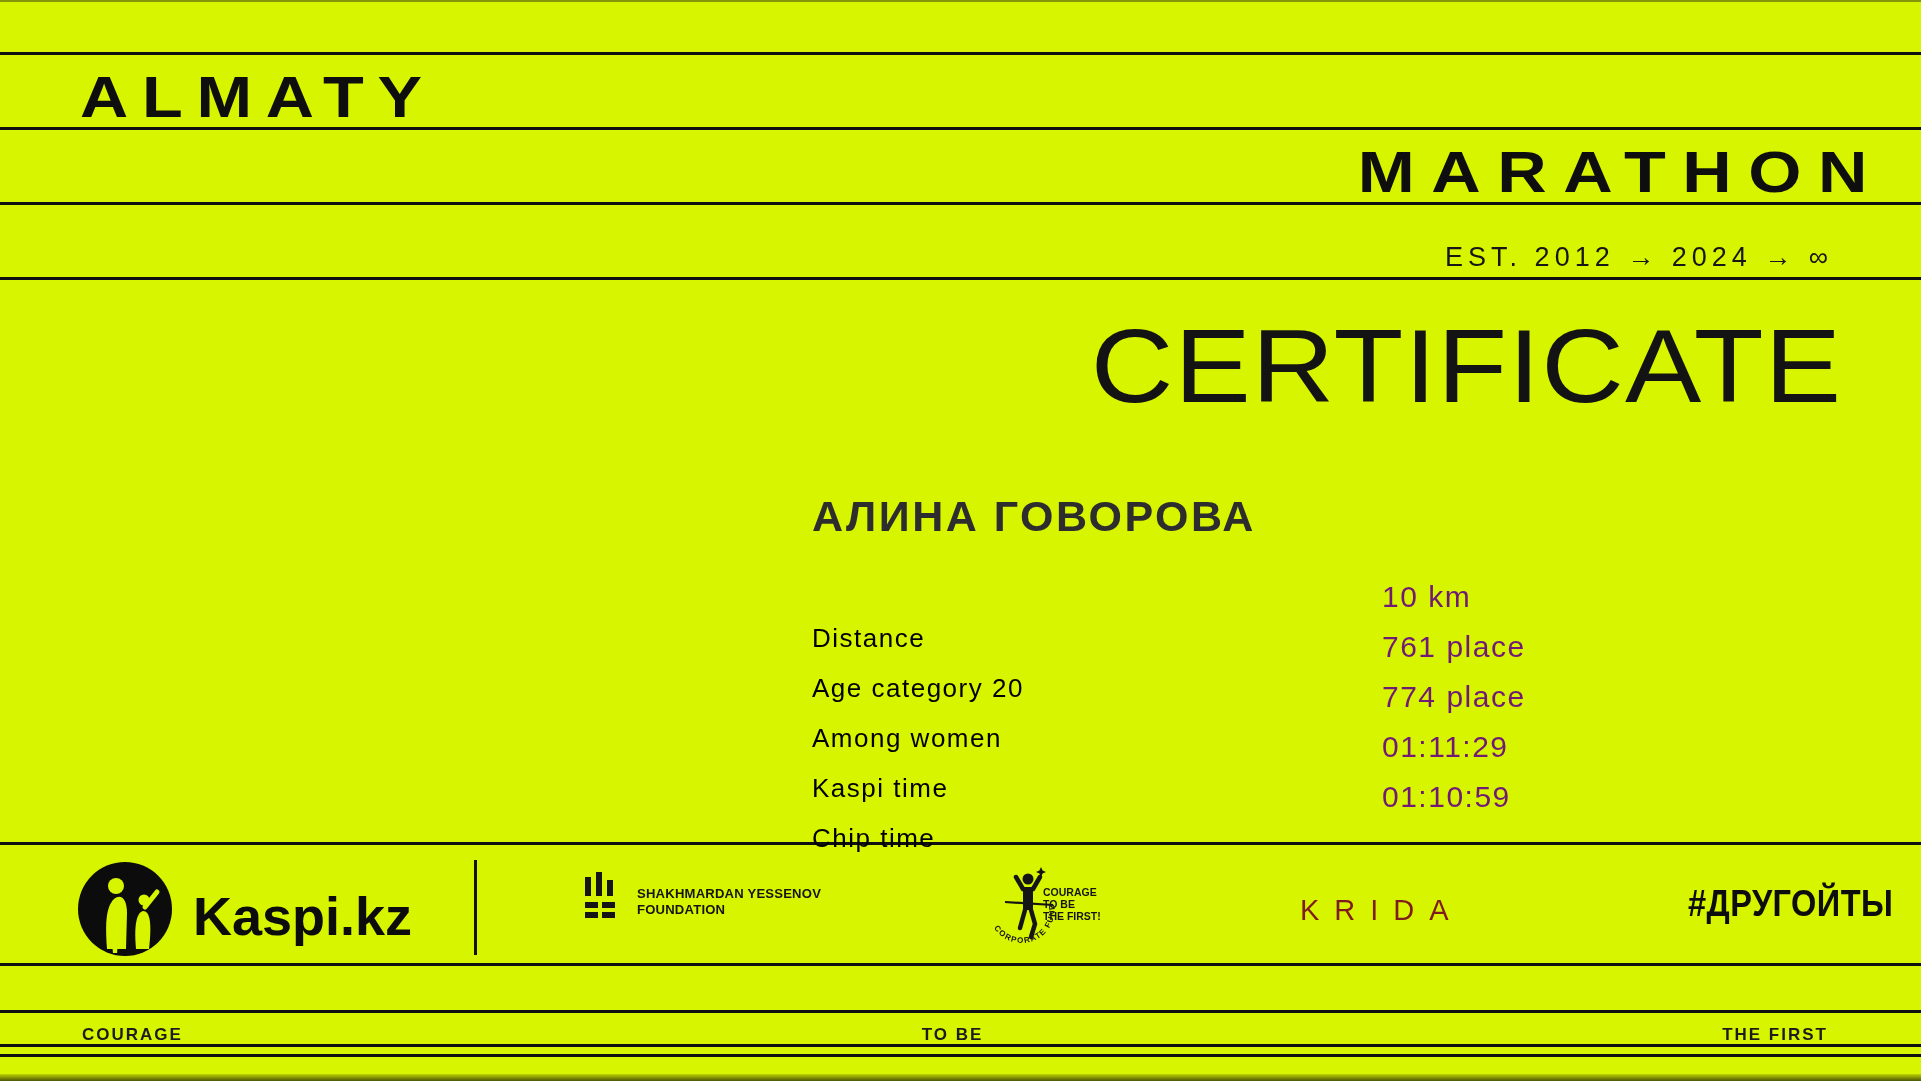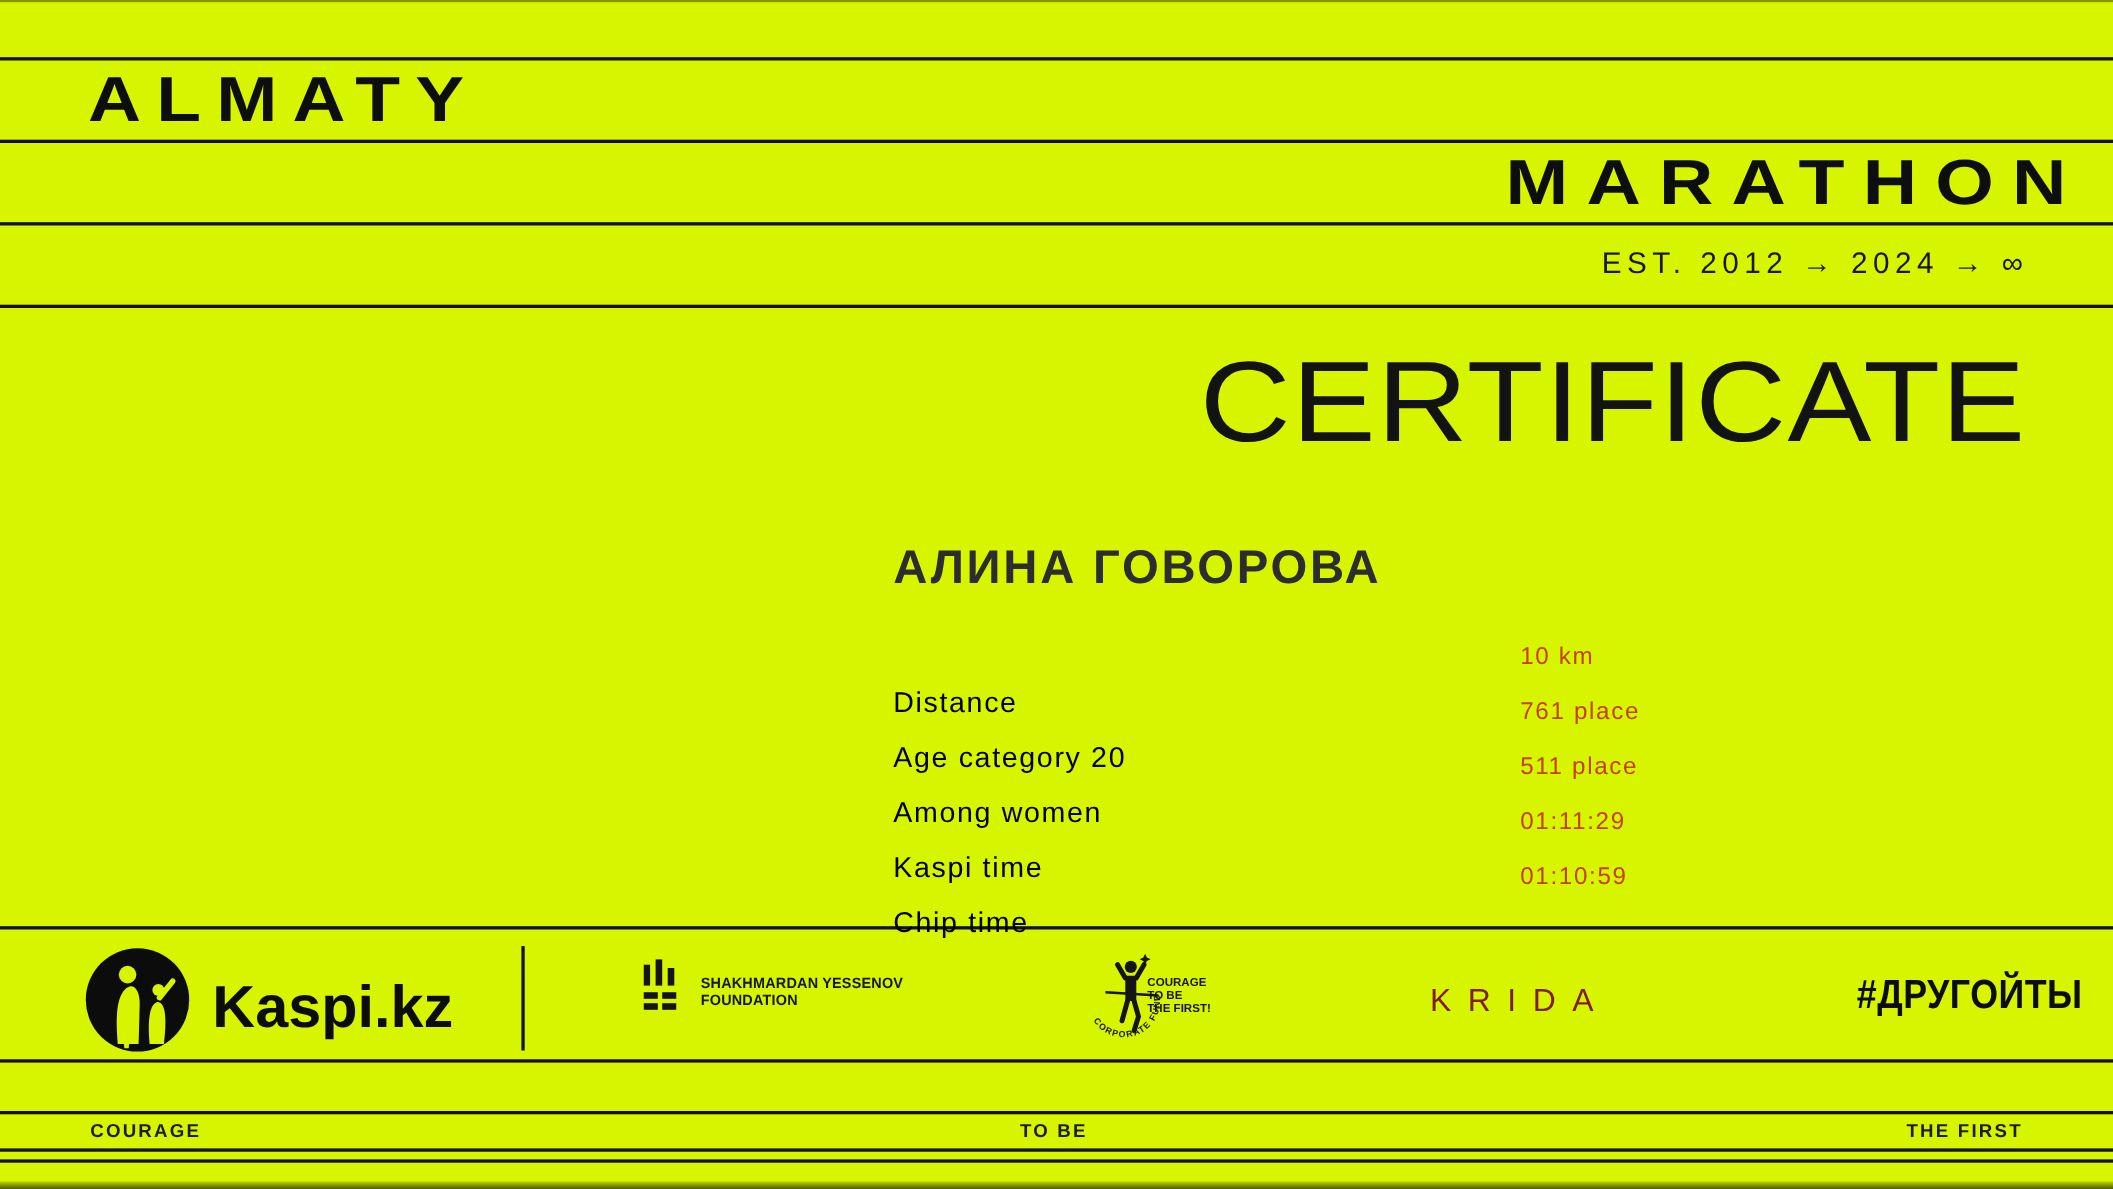--- a/index.html
+++ b/index.html
@@ -8,21 +8,21 @@
     width:1921px;height:1081px;
     background:#D8F500;
     overflow:hidden;
     font-family:"Liberation Sans", sans-serif;
     color:#111;
   }
   .hline{position:absolute;left:0;right:0;height:3px;background:#101010;}
   .edge-top{position:absolute;left:0;right:0;top:0;height:2px;background:#84950a;}
   .edge-bottom{position:absolute;left:0;right:0;bottom:0;height:7px;
     background:linear-gradient(#bed400,#4d5606);}
-  .band{position:absolute;left:0;right:0;display:flex;align-items:center;}
+  .band{position:absolute;left:0;right:11px;display:flex;align-items:flex-end;}
   .band-almaty{top:55px;height:72px;padding-left:80px;}
   .band-marathon{top:130px;height:72px;justify-content:flex-end;padding-right:40px;}
   .band-est{top:205px;height:68px;justify-content:flex-end;padding-right:82px;}
   .headline{
     font-size:58px;font-weight:700;letter-spacing:12px;line-height:60px;
     color:#0e0e0e;white-space:nowrap;
   }
   .headline.left{transform:scaleX(1.15);transform-origin:left center;}
   .headline.right{transform:scaleX(1.18);transform-origin:right center;letter-spacing:14px;margin-right:-14px;}
   .est-line{
@@ -40,21 +40,21 @@
     font-size:43px;font-weight:700;letter-spacing:2.5px;color:#2d2d2d;
     white-space:nowrap;
   }
   .result-table{position:absolute;left:812px;top:575px;width:800px;}
   .result-row{display:flex;height:31px;margin-bottom:19px;}
   .result-label{
     width:570px;font-size:26px;font-weight:500;letter-spacing:1.5px;
     color:#000000;line-height:31px;white-space:nowrap;margin-top:48px;
   }
   .result-value{
-    font-size:22px;font-weight:500;letter-spacing:1.5px;color:#c2410c;
+    font-size:30px;font-weight:500;letter-spacing:1.5px;color:#701a75;
     line-height:31px;white-space:nowrap;transform:translateY(6px);
   }
   .sponsor{position:absolute;}
   .kaspi-text{
     left:193px;top:889px;font-size:54px;font-weight:700;color:#0c0c0c;
     line-height:54px;letter-spacing:0;white-space:nowrap;
   }
   .vdivider{position:absolute;left:474px;top:860px;width:3px;height:95px;background:#131313;}
   .yessenov-text{
     left:637px;top:886px;font-size:13.5px;font-weight:700;line-height:16px;
@@ -116,21 +116,21 @@
     <div class="result-row">
       <div class="result-label">Distance</div>
       <div class="result-value">10 km</div>
     </div>
     <div class="result-row">
       <div class="result-label">Age category 20</div>
       <div class="result-value">761 place</div>
     </div>
     <div class="result-row">
       <div class="result-label">Among women</div>
-      <div class="result-value">511 place</div>
+      <div class="result-value">774 place</div>
     </div>
     <div class="result-row">
       <div class="result-label">Kaspi time</div>
       <div class="result-value">01:11:29</div>
     </div>
     <div class="result-row">
       <div class="result-label">Chip time</div>
       <div class="result-value">01:10:59</div>
     </div>
   </div>

